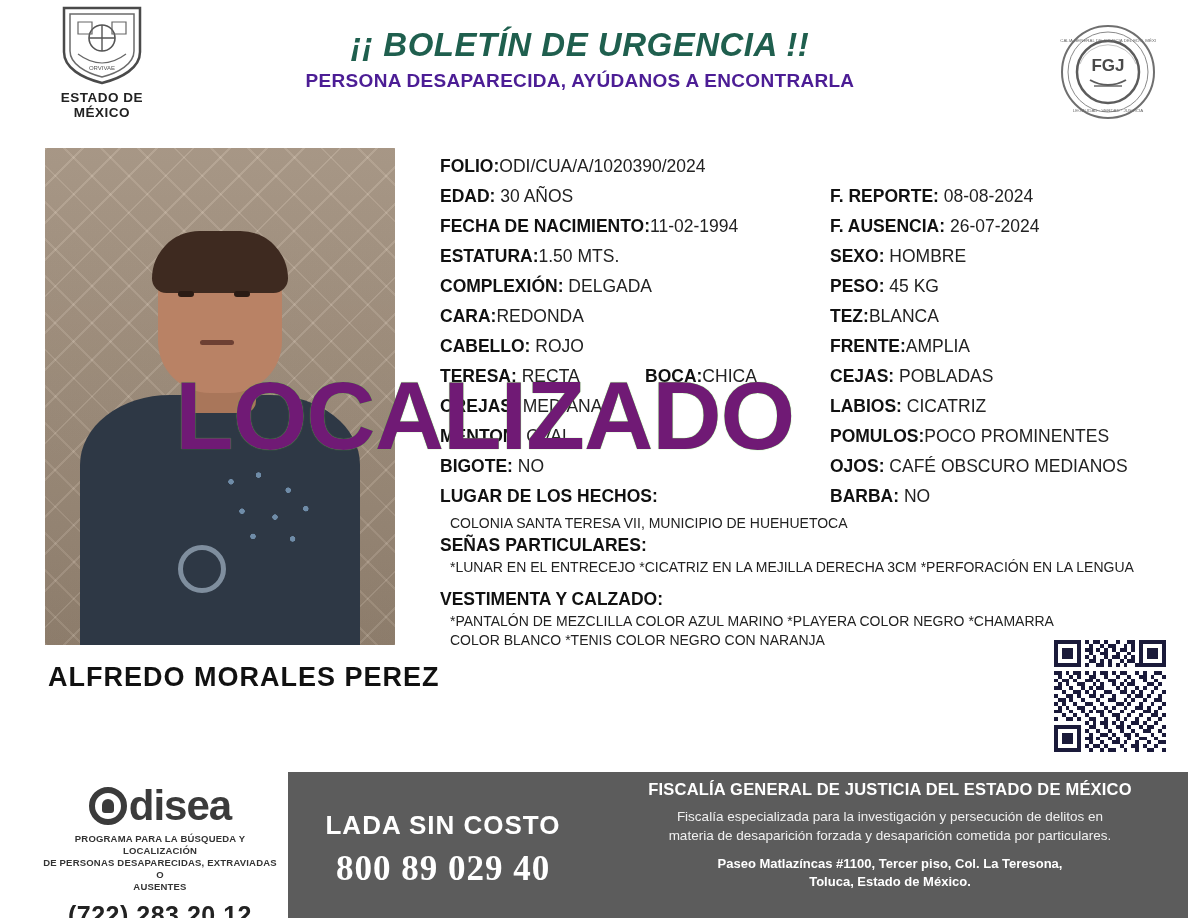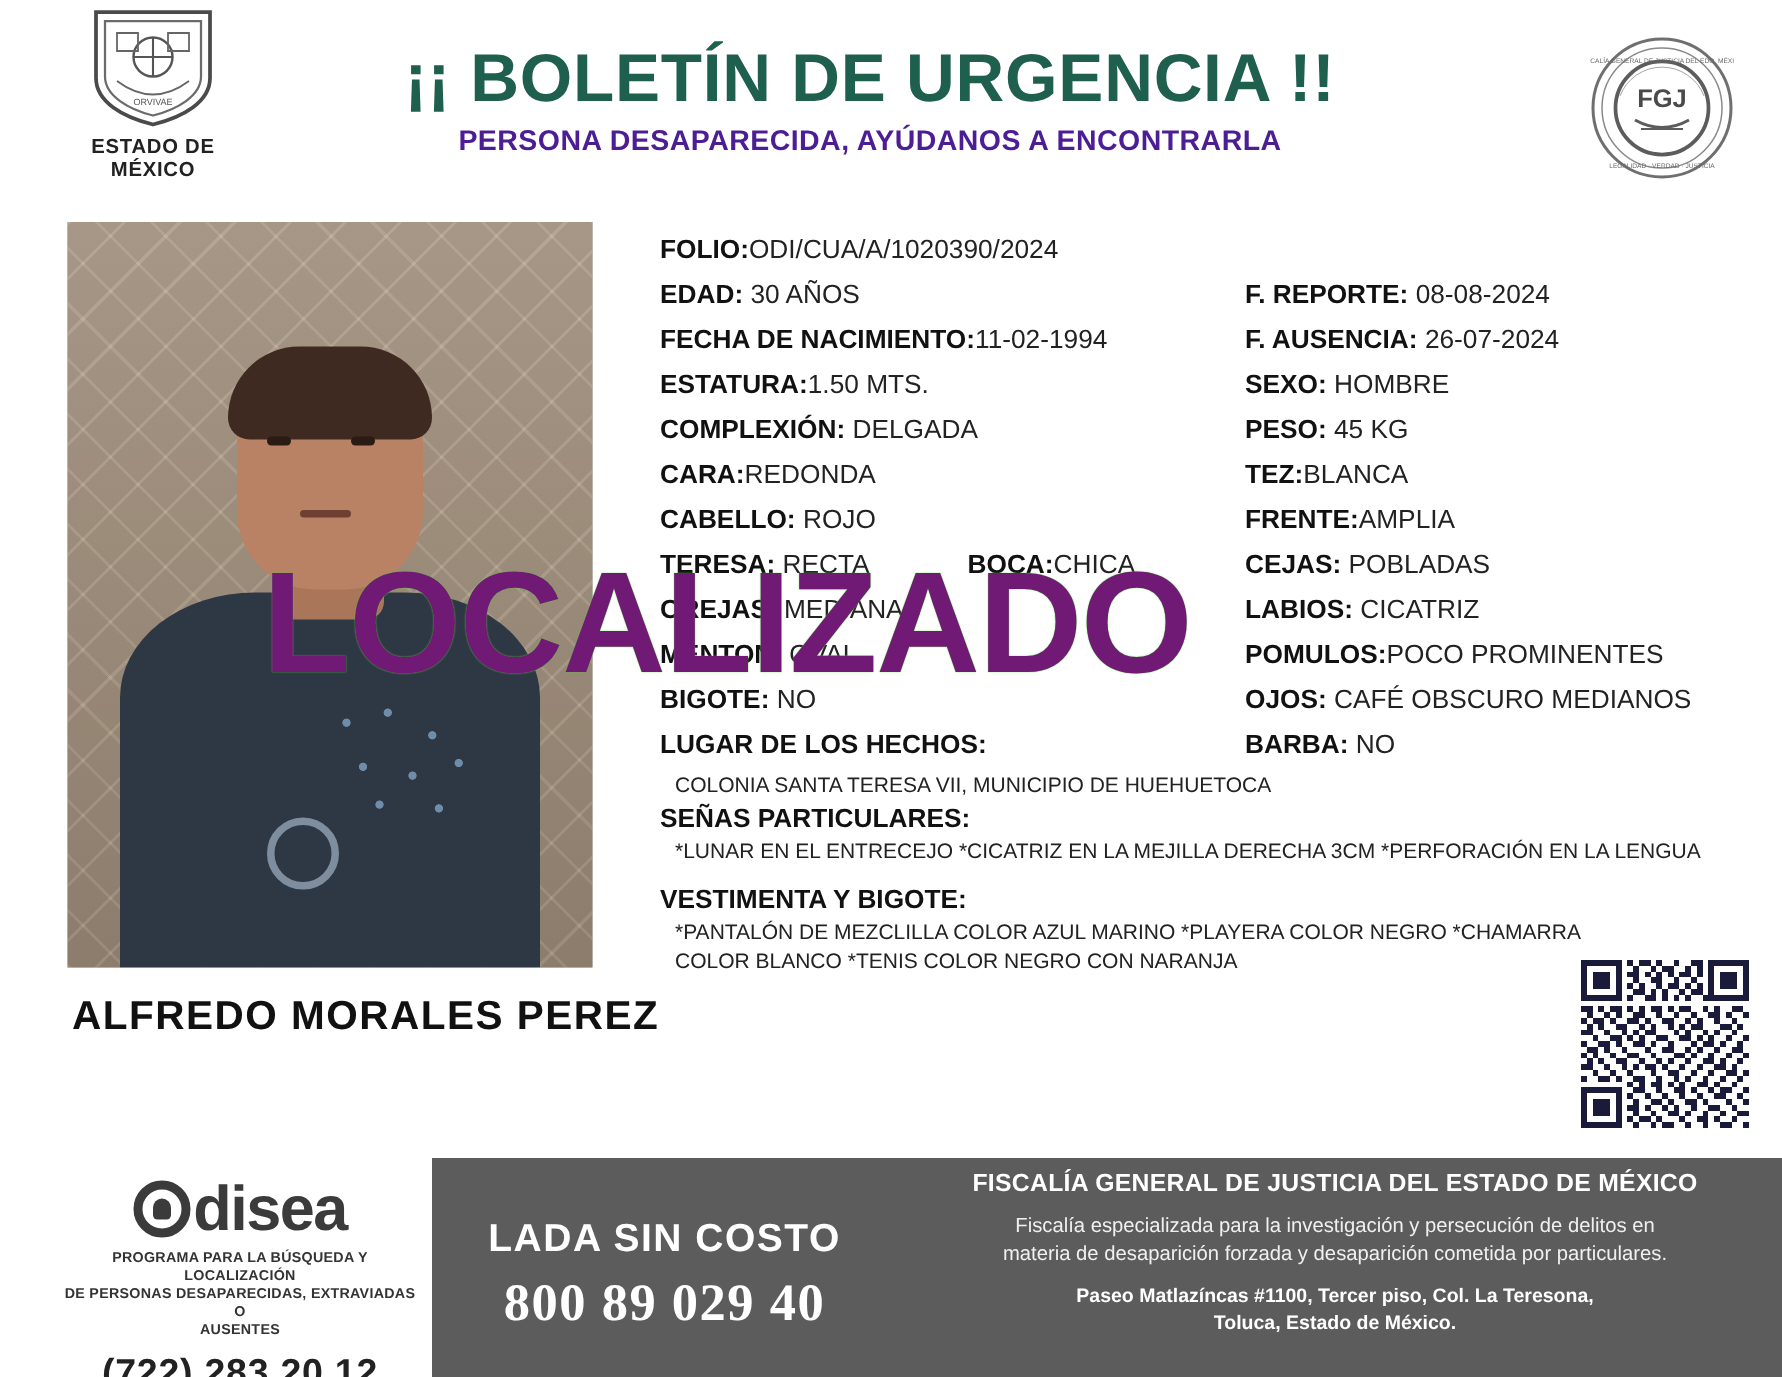--- a/index.html
+++ b/index.html
@@ -25,22 +25,23 @@
     display:block;
   }
   .crest-label {
     font-size:13.5px; font-weight:bold; letter-spacing:.5px;
     color:#222; margin-top:4px;
   }
   .header-titles {
     position:absolute; left:180px; top:26px; width:800px; text-align:center;
   }
   .title-main {
-    font-size:45px; font-weight:bold; color:#1f5f4e; letter-spacing:.5px;
+    font-size:33px; font-weight:bold; color:#1f5f4e; letter-spacing:.5px;
     white-space:nowrap;
+    font-style:italic;
   }
   .title-sub {
     font-size:19px; font-weight:bold; color:#4c1d95; margin-top:6px;
     letter-spacing:.3px; white-space:nowrap;
   }
   .fgj-logo {
     position:absolute; right:32px; top:24px; width:96px; height:96px;
   }
 
   
@@ -354,21 +355,21 @@
     </div>
   </div>
   <div class="block-body">COLONIA SANTA TERESA VII, MUNICIPIO DE HUEHUETOCA</div>
 
   <div class="block" style="">
     <div class="block-title">SEÑAS PARTICULARES:</div>
     <div class="block-body">*LUNAR EN EL ENTRECEJO  *CICATRIZ EN LA MEJILLA DERECHA 3CM *PERFORACIÓN EN LA LENGUA</div>
   </div>
 
   <div class="block" style="margin-top:12px;">
-    <div class="block-title">VESTIMENTA Y BIGOTE:</div>
+    <div class="block-title">VESTIMENTA Y CALZADO:</div>
     <div class="block-body">*PANTALÓN DE MEZCLILLA COLOR AZUL MARINO *PLAYERA COLOR NEGRO *CHAMARRA</div>
     <div class="block-body" style="margin-top:0;">COLOR BLANCO *TENIS COLOR NEGRO CON NARANJA</div>
   </div>
 </div>
 
 <div class="stamp">LOCALIZADO</div>
 
 <svg class="qr" viewBox="0 0 29 29" shape-rendering="crispEdges">
   <rect width="29" height="29" fill="#fff"></rect>
   <g fill="#1a1a3a">

